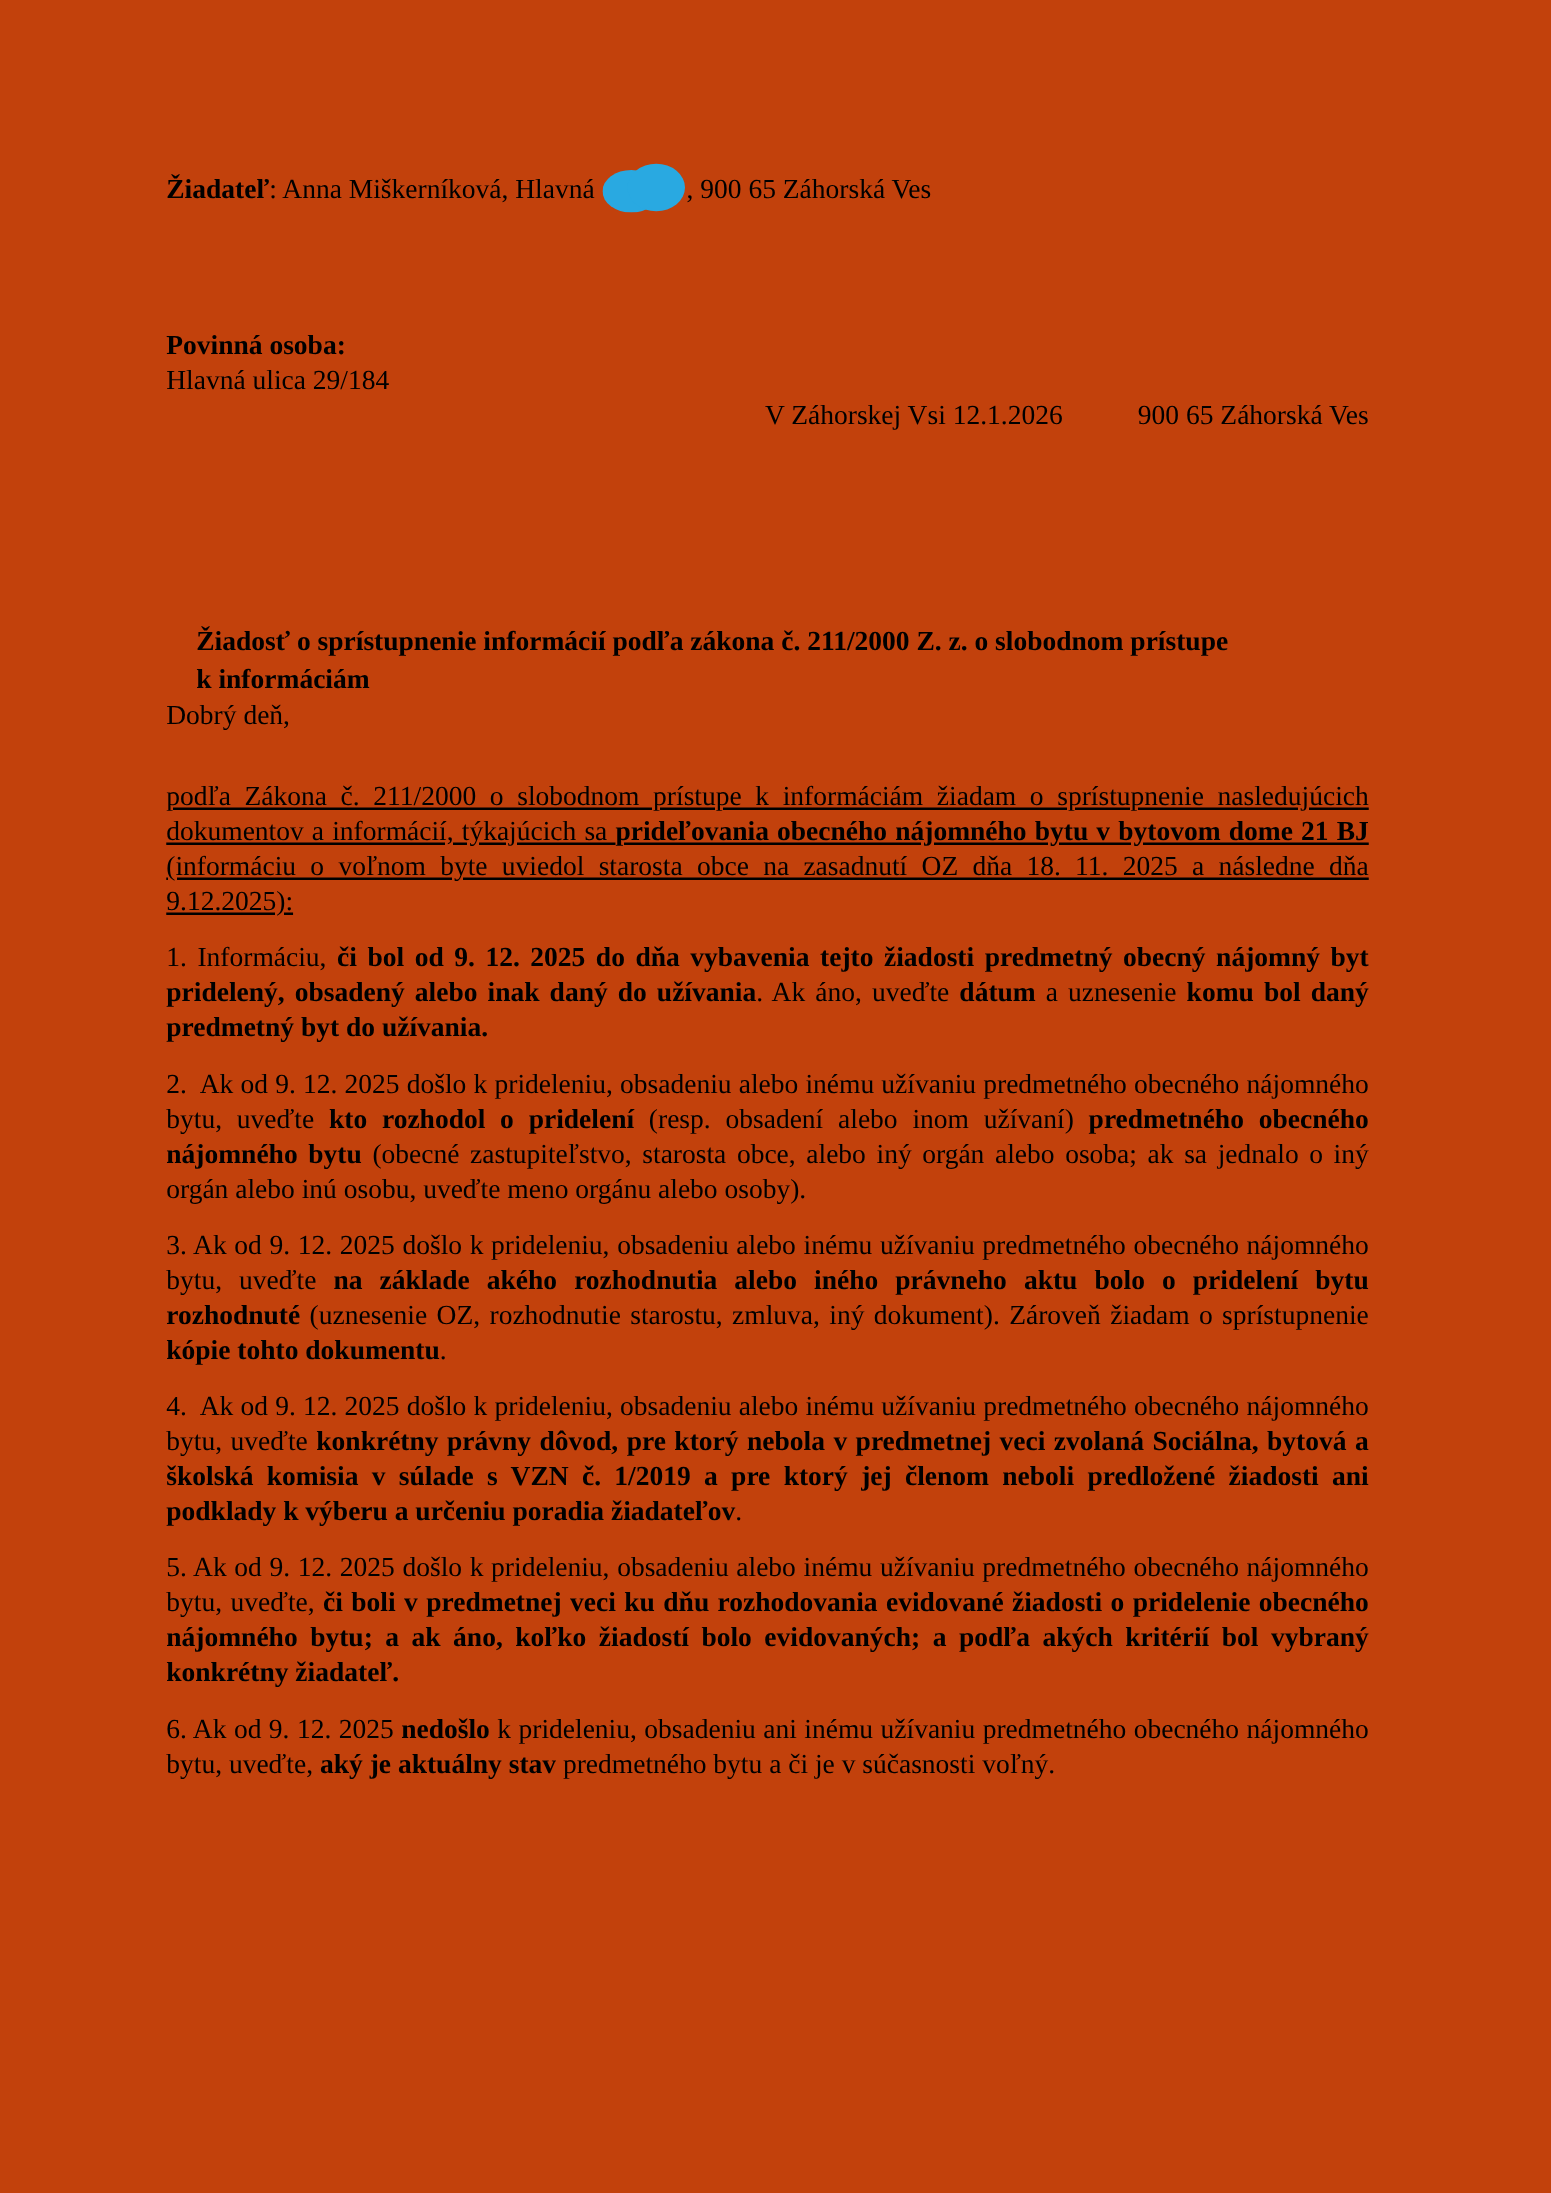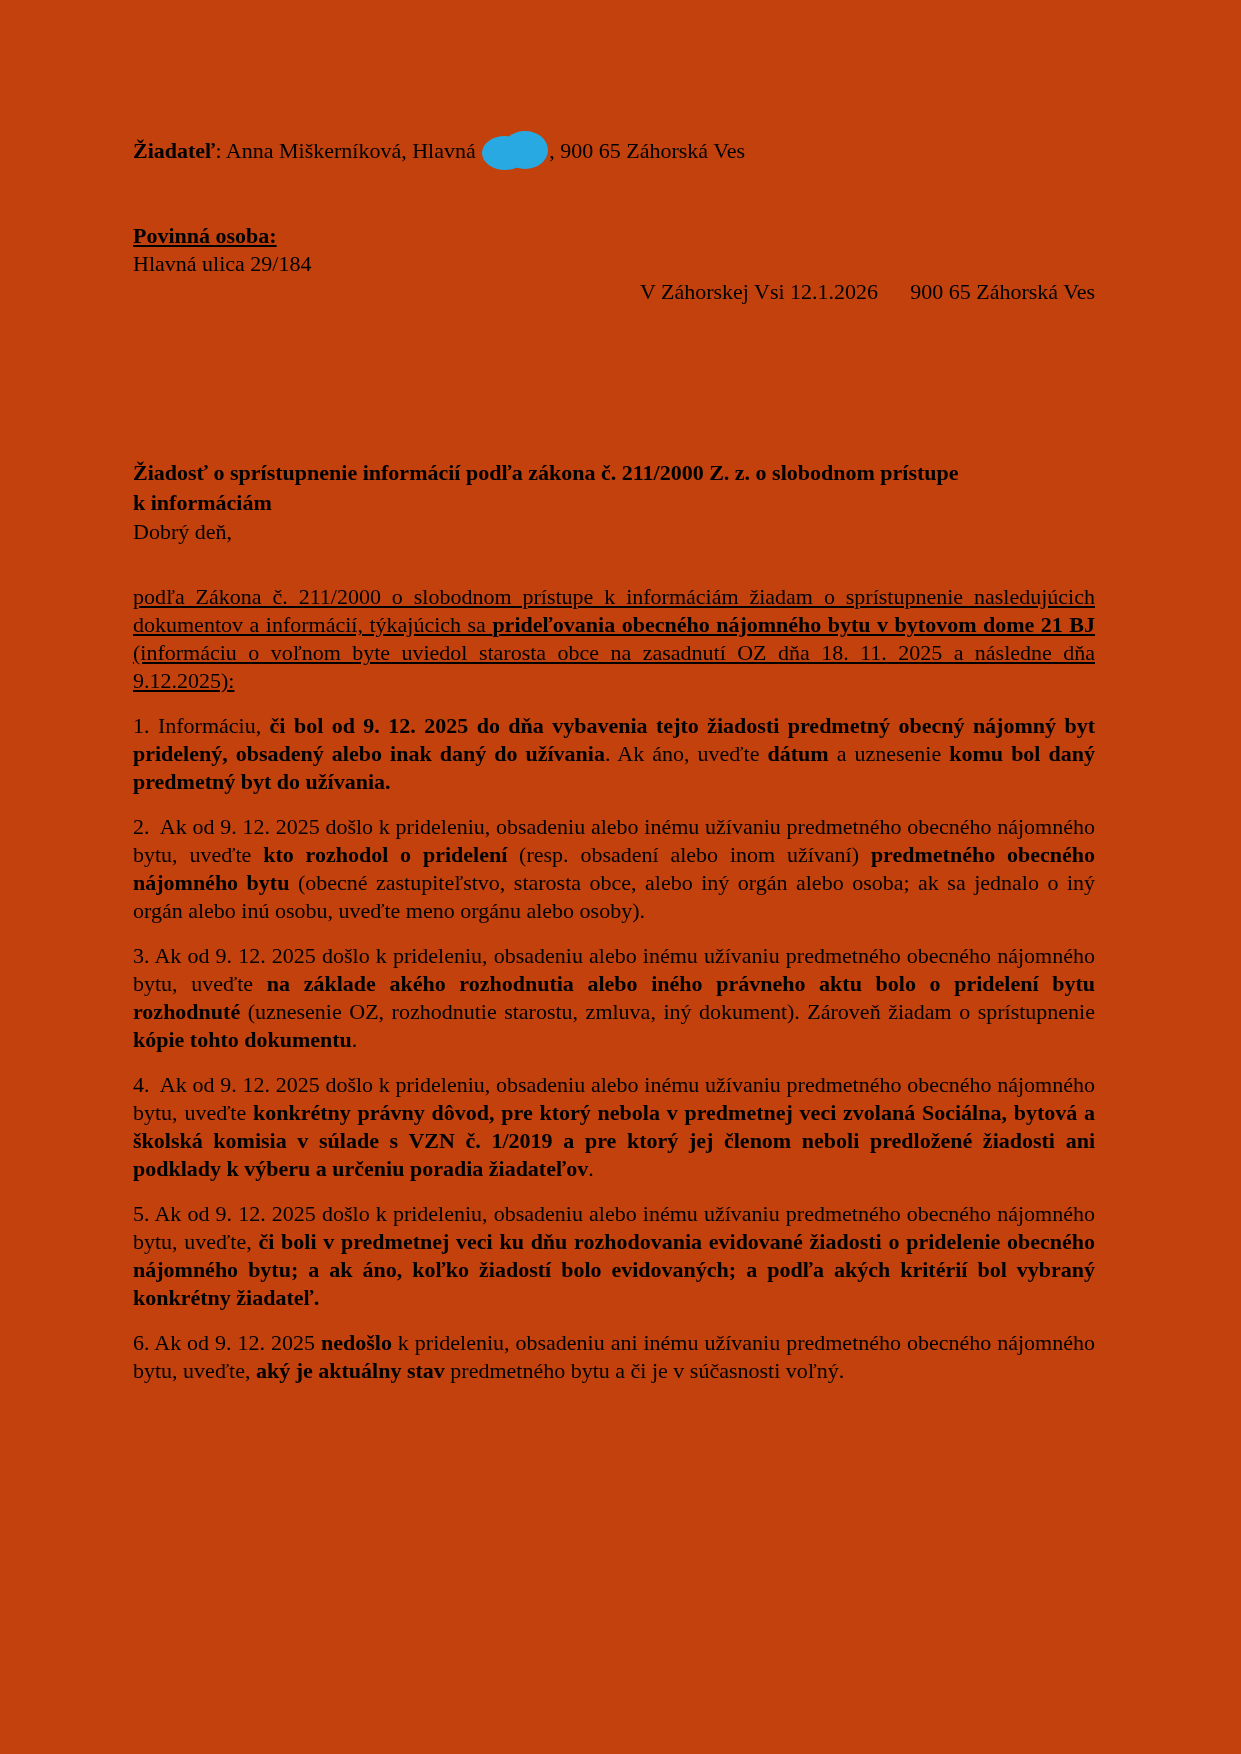--- a/index.html
+++ b/index.html
@@ -31,35 +31,36 @@
   .applicant-line { white-space: nowrap; }
 
   .redaction {
     display: inline-block;
     width: 66px;
     height: 40px;
     vertical-align: -12px;
     margin: 0 1px;
   }
 
-  .recipient-label { margin-top: 52px; font-weight: bold; text-decoration: underline; }
+  .recipient-label { margin-top: 92px; font-weight: bold; }
   .addr { line-height: 28px; }
 
   .addr-date-row { position: relative; line-height: 28px; text-align: right; }
   .dateline {
     position: absolute;
-    left: 507px;
+    left: 479px;
     top: 0;
     white-space: nowrap;
   }
 
   .subject {
     margin-top: 152px;
     font-weight: bold;
     line-height: 30px;
+    margin-left: 24px;
   }
 
   .greeting { }
 
   .para {
     text-align: justify;
     margin: 0 0 17px 0;
   }
   .para.intro { margin-top: 37px; text-decoration: underline; }
 </style>

